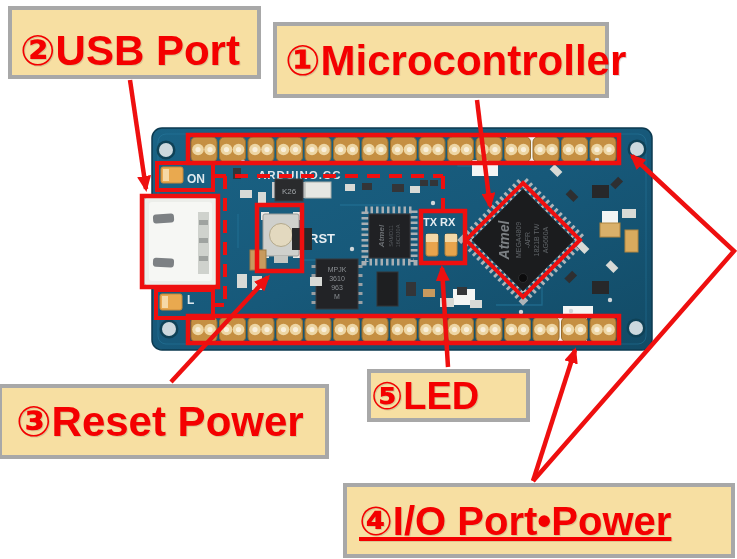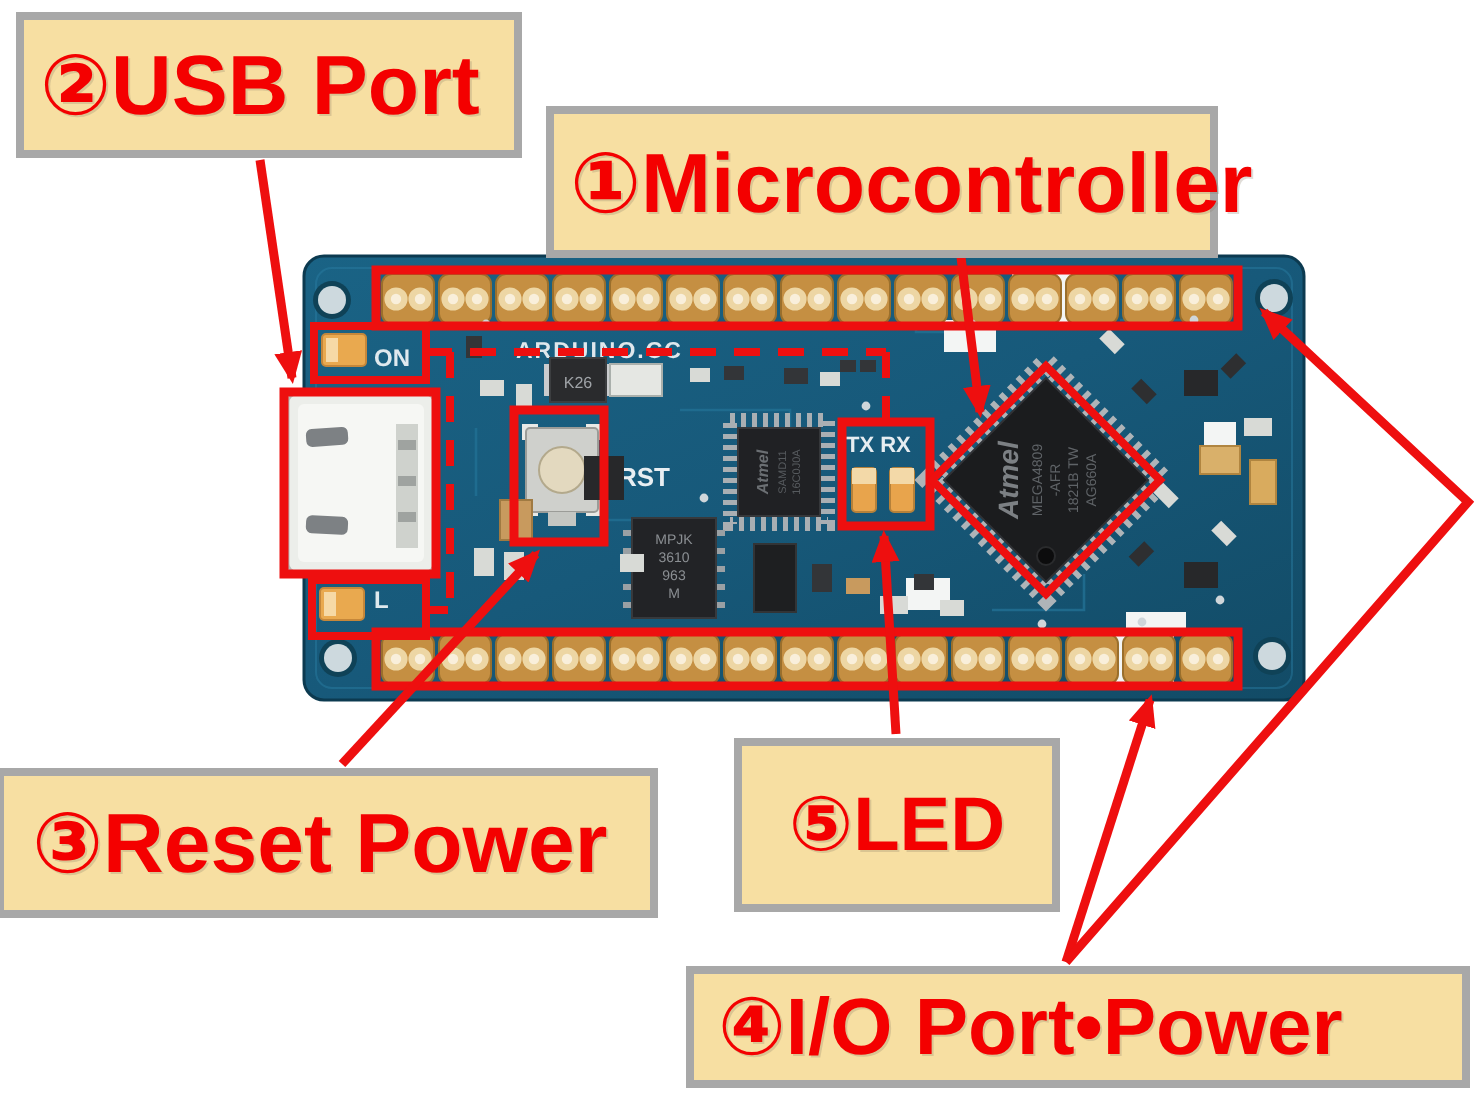--- a/index.html
+++ b/index.html
@@ -9,25 +9,25 @@
   }
   .canvas svg{position:absolute;left:0;top:0;}
   .callout{
     position:absolute;box-sizing:border-box;
     background:#f7dfa2;border:4px solid #a8a8a8;
     color:#f40000;font-weight:bold;white-space:nowrap;
     display:flex;align-items:center;
     text-shadow:1px 1px 0 rgba(130,120,100,0.25);
     font-family:"Liberation Sans","DejaVu Sans",sans-serif;
   }
-  #lbl-usb{left:8px;top:6px;width:253px;height:73px;font-size:42px;padding-left:8px;}
-  #lbl-mcu{left:273px;top:22px;width:336px;height:76px;font-size:42px;padding-left:8px;margin-top:31px;}
+  #lbl-usb{left:8px;top:6px;width:253px;height:73px;font-size:42px;padding-left:8px;align-items:flex-end;}
+  #lbl-mcu{left:273px;top:22px;width:336px;height:76px;font-size:42px;padding-left:8px;}
   #lbl-reset{left:-2px;top:384px;width:331px;height:75px;font-size:42px;padding-left:14px;}
-  #lbl-led{left:367px;top:369px;width:163px;height:87px;font-size:38px;justify-content:center;}
-  #lbl-io{left:343px;top:483px;width:392px;height:61px;font-size:40px;padding-left:12px;}
+  #lbl-led{left:367px;top:369px;width:163px;height:53px;font-size:38px;}
+  #lbl-io{left:343px;top:483px;width:392px;height:75px;font-size:40px;padding-left:12px;text-decoration:underline;}
 </style>
 </head>
 <body>
 
 <div class="canvas">
 
 <svg width="737" height="559" viewBox="0 0 737 559">
   <defs>
     <linearGradient id="pcb" x1="0" y1="0" x2="1" y2="1">
       <stop offset="0" stop-color="#1a6385"></stop>

